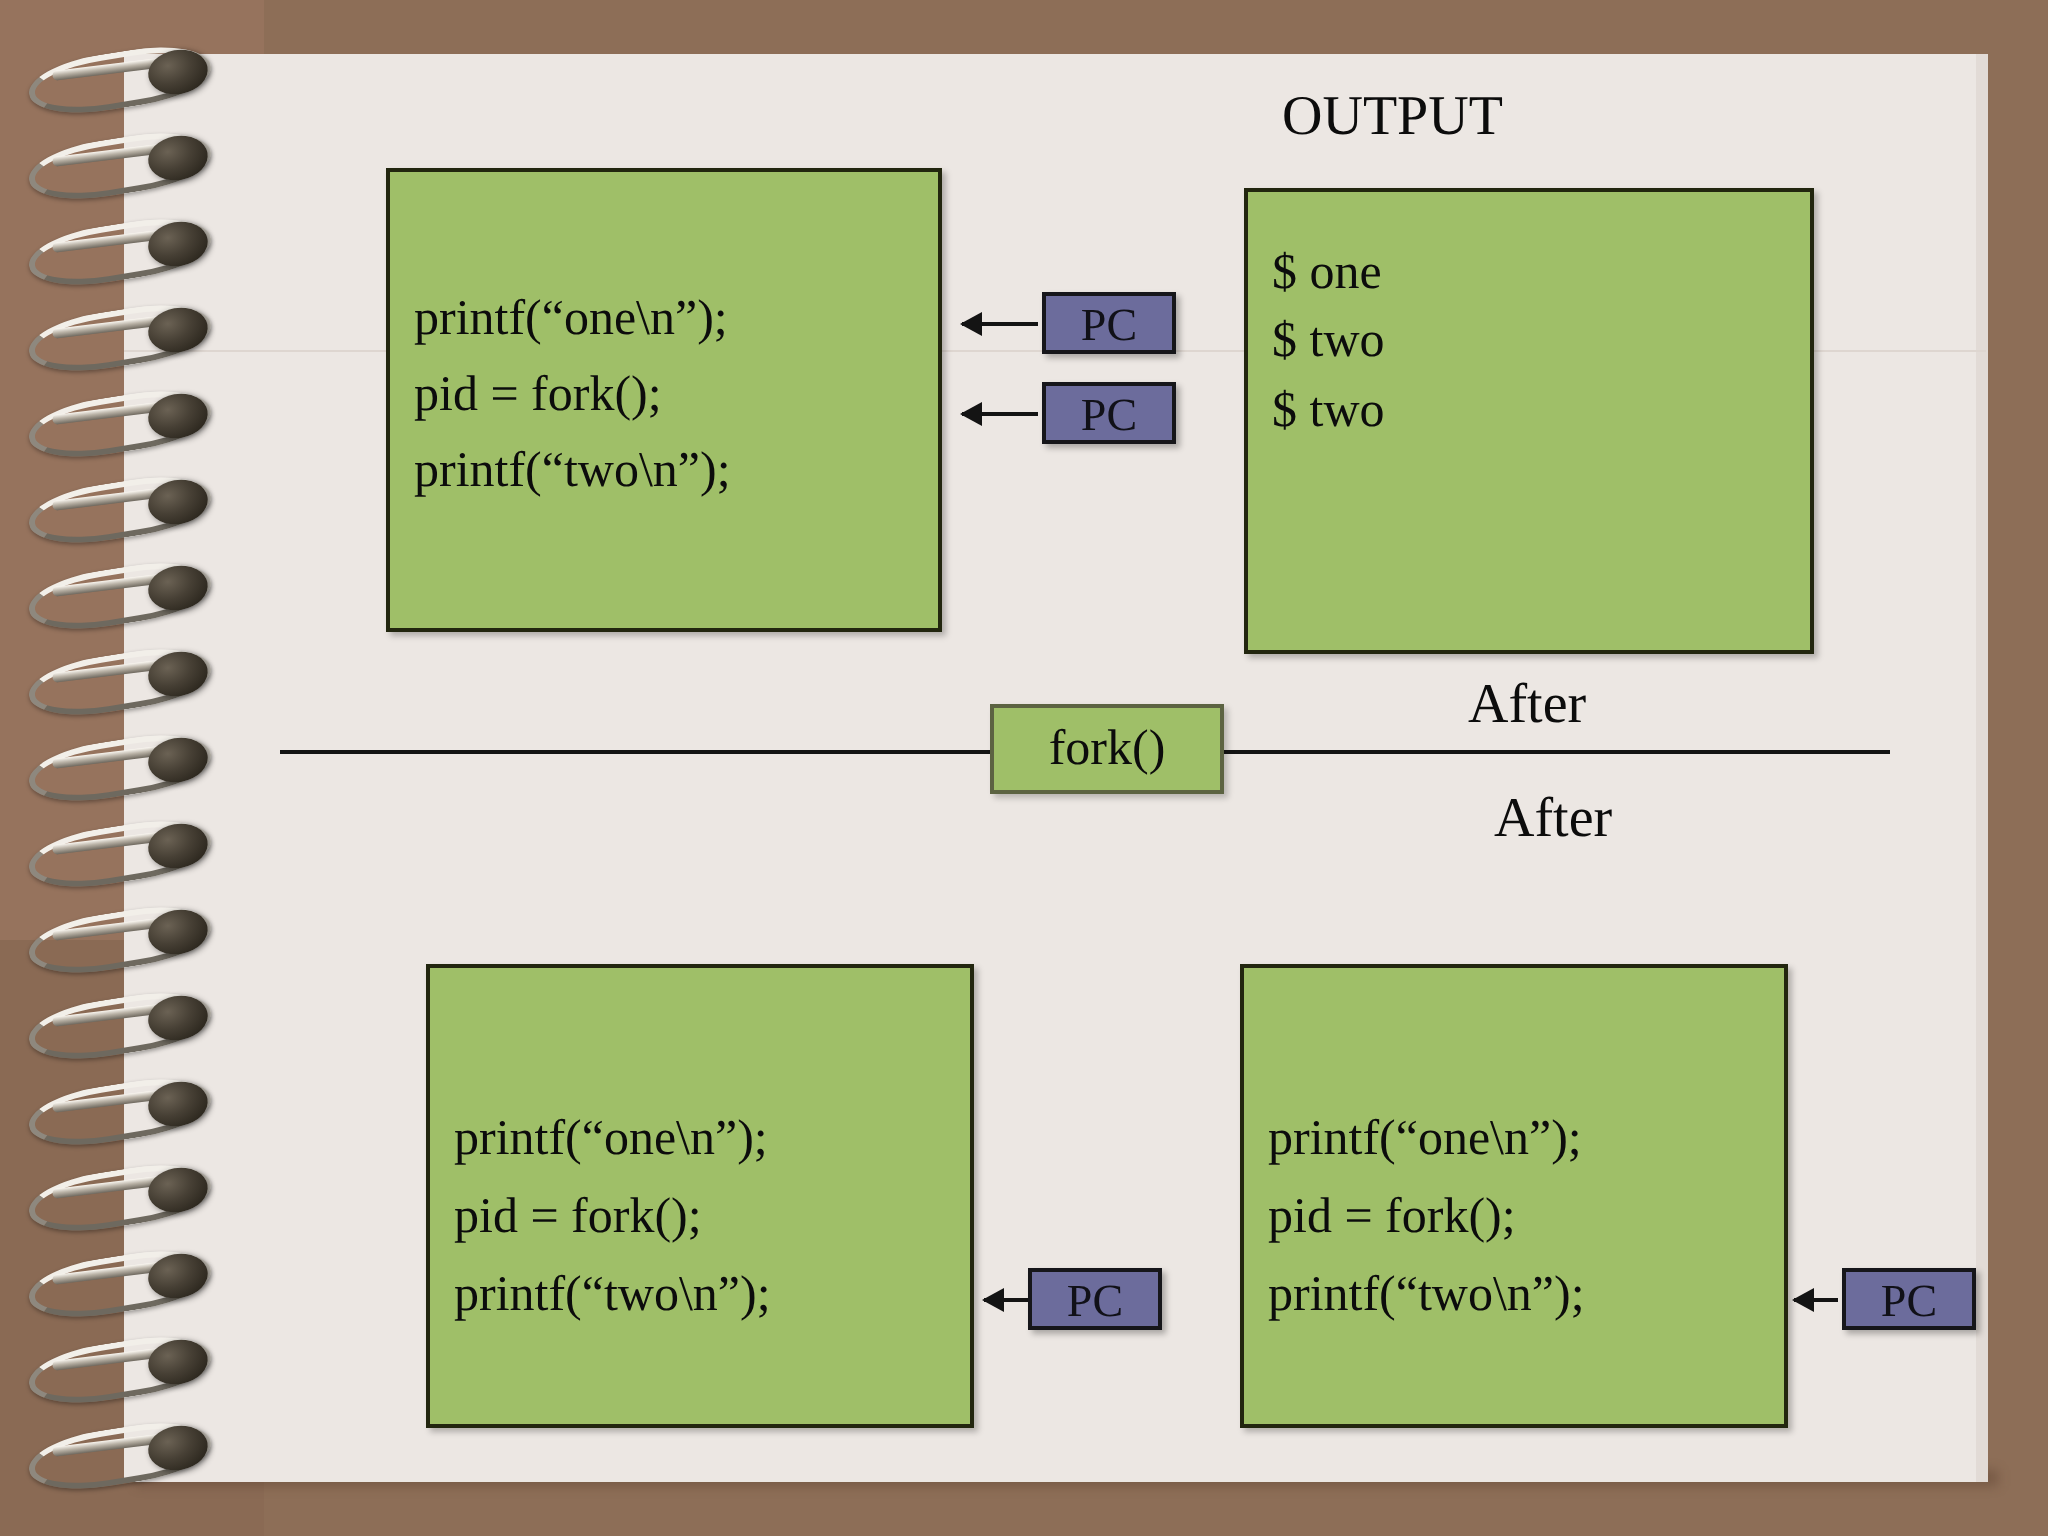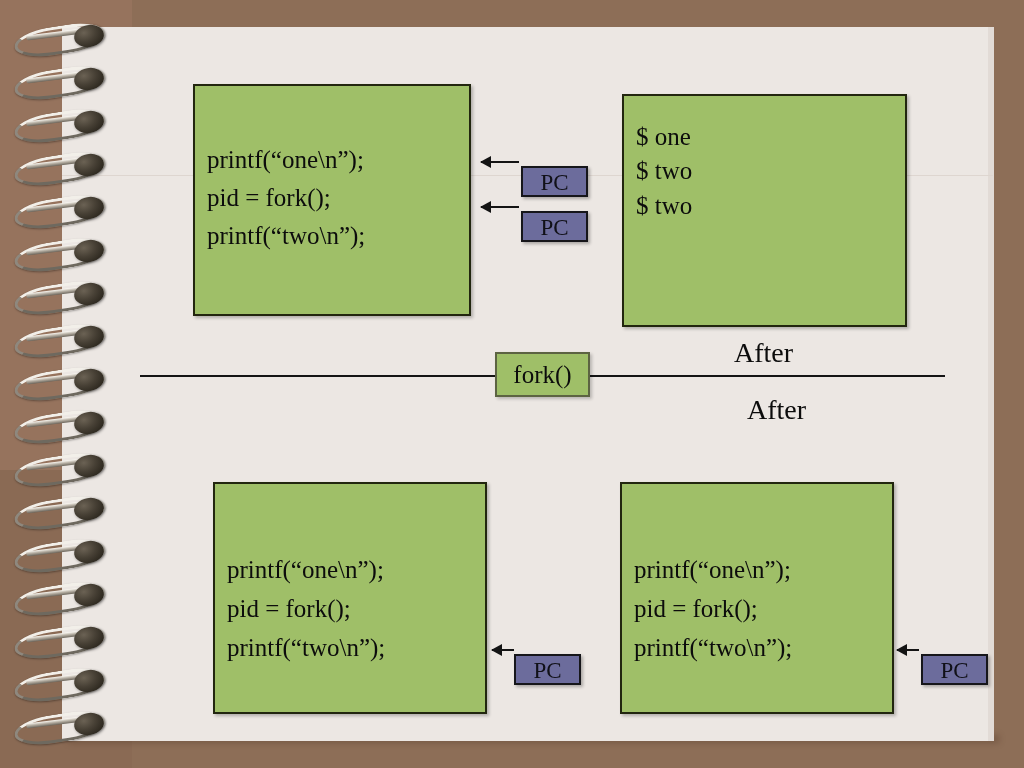--- a/index.html
+++ b/index.html
@@ -130,21 +130,20 @@
   .pc-box {
     position: absolute;
     background: #6c6c9c;
     border: 2px solid #16161a;
     box-sizing: border-box;
     color: #111118;
     font-size: 23px;
     text-align: center;
     line-height: 28px;
     box-shadow: 2px 2px 3px rgba(0,0,0,0.28);
-    margin-top: 20px;
   }
   .arrow {
     position: absolute;
     height: 2px;
     background: #141414;
   }
   .arrow::before {
     content: "";
     position: absolute;
     left: -1px; top: -5px;
@@ -276,29 +275,30 @@
   <div class="code-lines" style="left:207px; top:141px; width:260px;">printf(“one\n”);</div>
   <div class="code-lines" style="left:207px; top:179px; width:260px;">pid = fork();</div>
   <div class="code-lines" style="left:207px; top:217px; width:260px;">printf(“two\n”);</div>
 
   <div class="arrow" style="left:481px; top:161px; width:38px;"></div>
   <div class="pc-box" style="left:521px; top:146px; width:67px; height:31px; padding-top:1px;">PC</div>
 
   <div class="arrow" style="left:481px; top:206px; width:38px;"></div>
   <div class="pc-box" style="left:521px; top:191px; width:67px; height:31px; padding-top:1px;">PC</div>
 
+  <div class="plain-text" style="left:641px; top:43px; font-size:28px;">OUTPUT</div>
 
   <div class="code-box" style="left:622px; top:94px; width:285px; height:233px;"></div>
   <div class="code-lines" style="left:636px; top:118px;">$ one</div>
   <div class="code-lines" style="left:636px; top:152px;">$ two</div>
   <div class="code-lines" style="left:636px; top:187px;">$ two</div>
 
   <div class="divider" style="left:140px; top:375px; width:805px;"></div>
 
-  <div class="fork-box" style="left:495px; top:352px; width:95px; height:45px; padding-top:2px;">fork()</div>
+  <div class="fork-box" style="left:495px; top:352px; width:117px; height:45px; padding-top:2px;">fork()</div>
 
   <div class="plain-text" style="left:734px; top:337px; font-size:28px;">After</div>
   <div class="plain-text" style="left:747px; top:394px; font-size:28px;">After</div>
 
   <div class="code-box" style="left:213px; top:482px; width:274px; height:232px;"></div>
   <div class="code-lines" style="left:227px; top:551px;">printf(“one\n”);</div>
   <div class="code-lines" style="left:227px; top:590px;">pid = fork();</div>
   <div class="code-lines" style="left:227px; top:629px;">printf(“two\n”);</div>
 
   <div class="arrow" style="left:492px; top:649px; width:22px;"></div>

